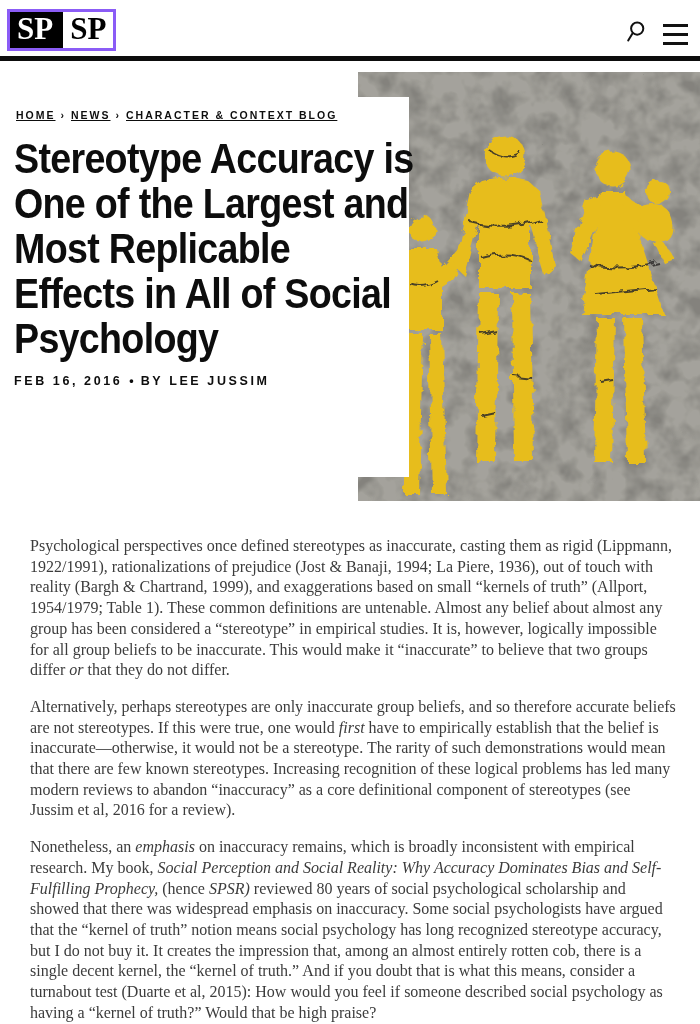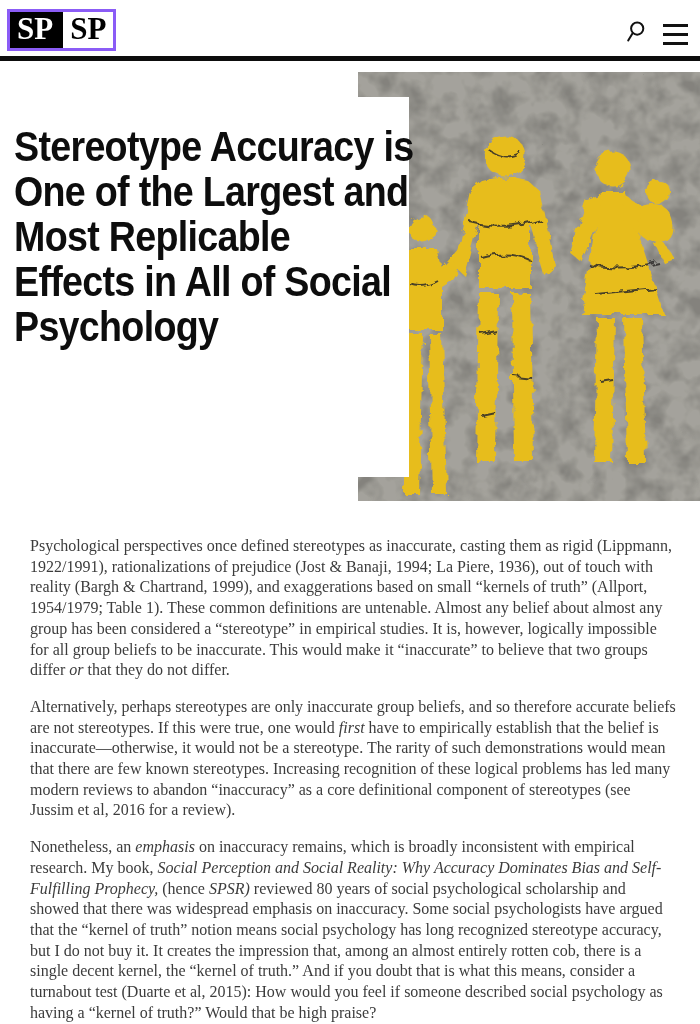--- a/index.html
+++ b/index.html
@@ -134,20 +134,26 @@
         <path d="M230 192 Q262 200 300 190"></path>
         <path d="M238 222 L298 216"></path>
         <path d="M52 212 Q66 217 80 209"></path>
         <path d="M243 310 L255 308"></path>
       </g>
     </g>
   </svg>
 </div>
 
 <section class="head-col">
+  <nav class="breadcrumb">
+    <a>HOME</a><span class="crumb-sep">›</span><a>NEWS</a><span class="crumb-sep">›</span><a>CHARACTER &amp; CONTEXT BLOG</a>
+  </nav>
   <h1 class="page-title">Stereotype Accuracy is One of the Largest and Most Replicable Effects in All of Social Psychology</h1>
+  <div class="meta">
+    <span>FEB 16, 2016</span><span class="bullet">•</span><span>BY LEE JUSSIM</span>
+  </div>
 </section>
 
 <article class="body-copy">
   <p><span>Psychological perspectives once defined stereotypes as inaccurate, casting them as rigid (Lippmann, 1922/1991), rationalizations of prejudice (Jost &amp; Banaji, 1994; La Piere, 1936), out of touch with reality (Bargh &amp; Chartrand, 1999), and exaggerations based on small “kernels of truth” (Allport, 1954/1979; Table 1).  These common definitions are untenable. Almost any belief about almost any group has been considered a “stereotype” in empirical studies.  It is, however, logically impossible for all group beliefs to be inaccurate.  This would make it “inaccurate” to believe that two groups differ </span><em>or</em><span> that they do not differ.</span></p>
   <p><span>Alternatively, perhaps stereotypes are only inaccurate group beliefs, and so therefore accurate beliefs are not stereotypes.  If this were true, one would </span><em>first</em><span> have to empirically establish that the belief is inaccurate—otherwise, it would not be a stereotype. The rarity of such demonstrations would mean that there are few known stereotypes. Increasing recognition of these logical problems has led many modern reviews to abandon “inaccuracy” as a core definitional component of stereotypes (see Jussim et al, 2016 for a review).</span></p>
   <p><span>Nonetheless, an </span><em>emphasis</em><span> on inaccuracy remains, which is broadly inconsistent with empirical research.  My book, </span><em>Social Perception and Social Reality: Why Accuracy Dominates Bias and Self-Fulfilling Prophecy,</em><span> (hence </span><em>SPSR)</em><span> reviewed 80 years of social psychological scholarship and showed that there was widespread emphasis on inaccuracy.  Some social psychologists have argued that the “kernel of truth” notion means social psychology has long recognized stereotype accuracy, but I do not buy it. It creates the impression that, among an almost entirely rotten cob, there is a single decent kernel, the “kernel of truth.”  And if you doubt that is what this means, consider a turnabout test (Duarte et al, 2015):  How would you feel if someone described social psychology as having a “kernel of truth?”  Would that be high praise?</span></p>
 </article>
 
 </body></html>

